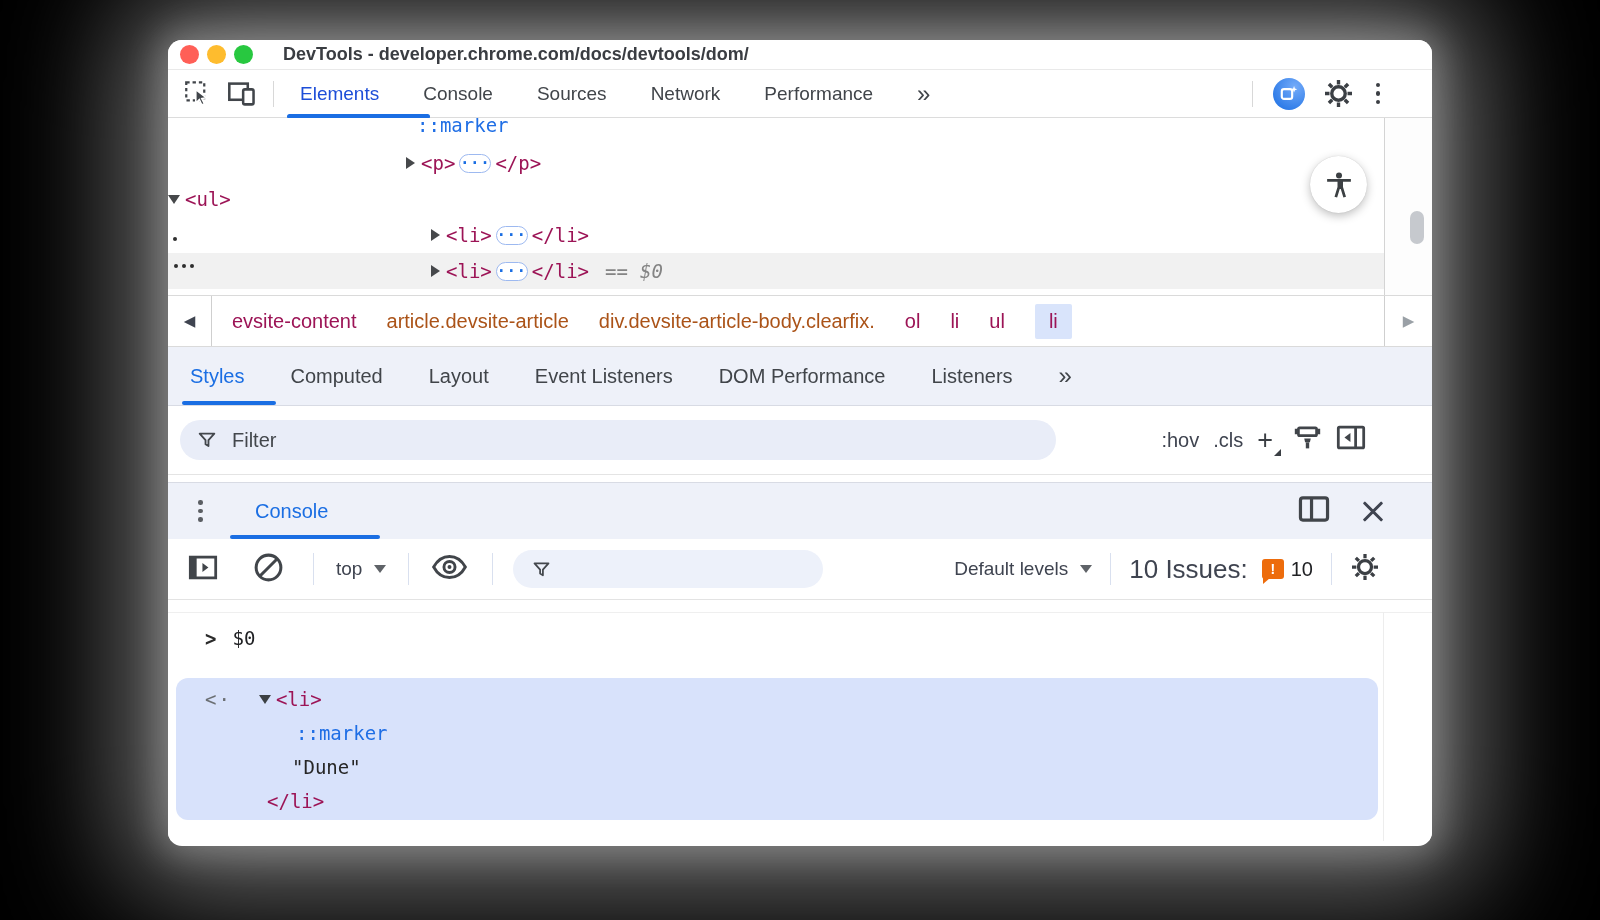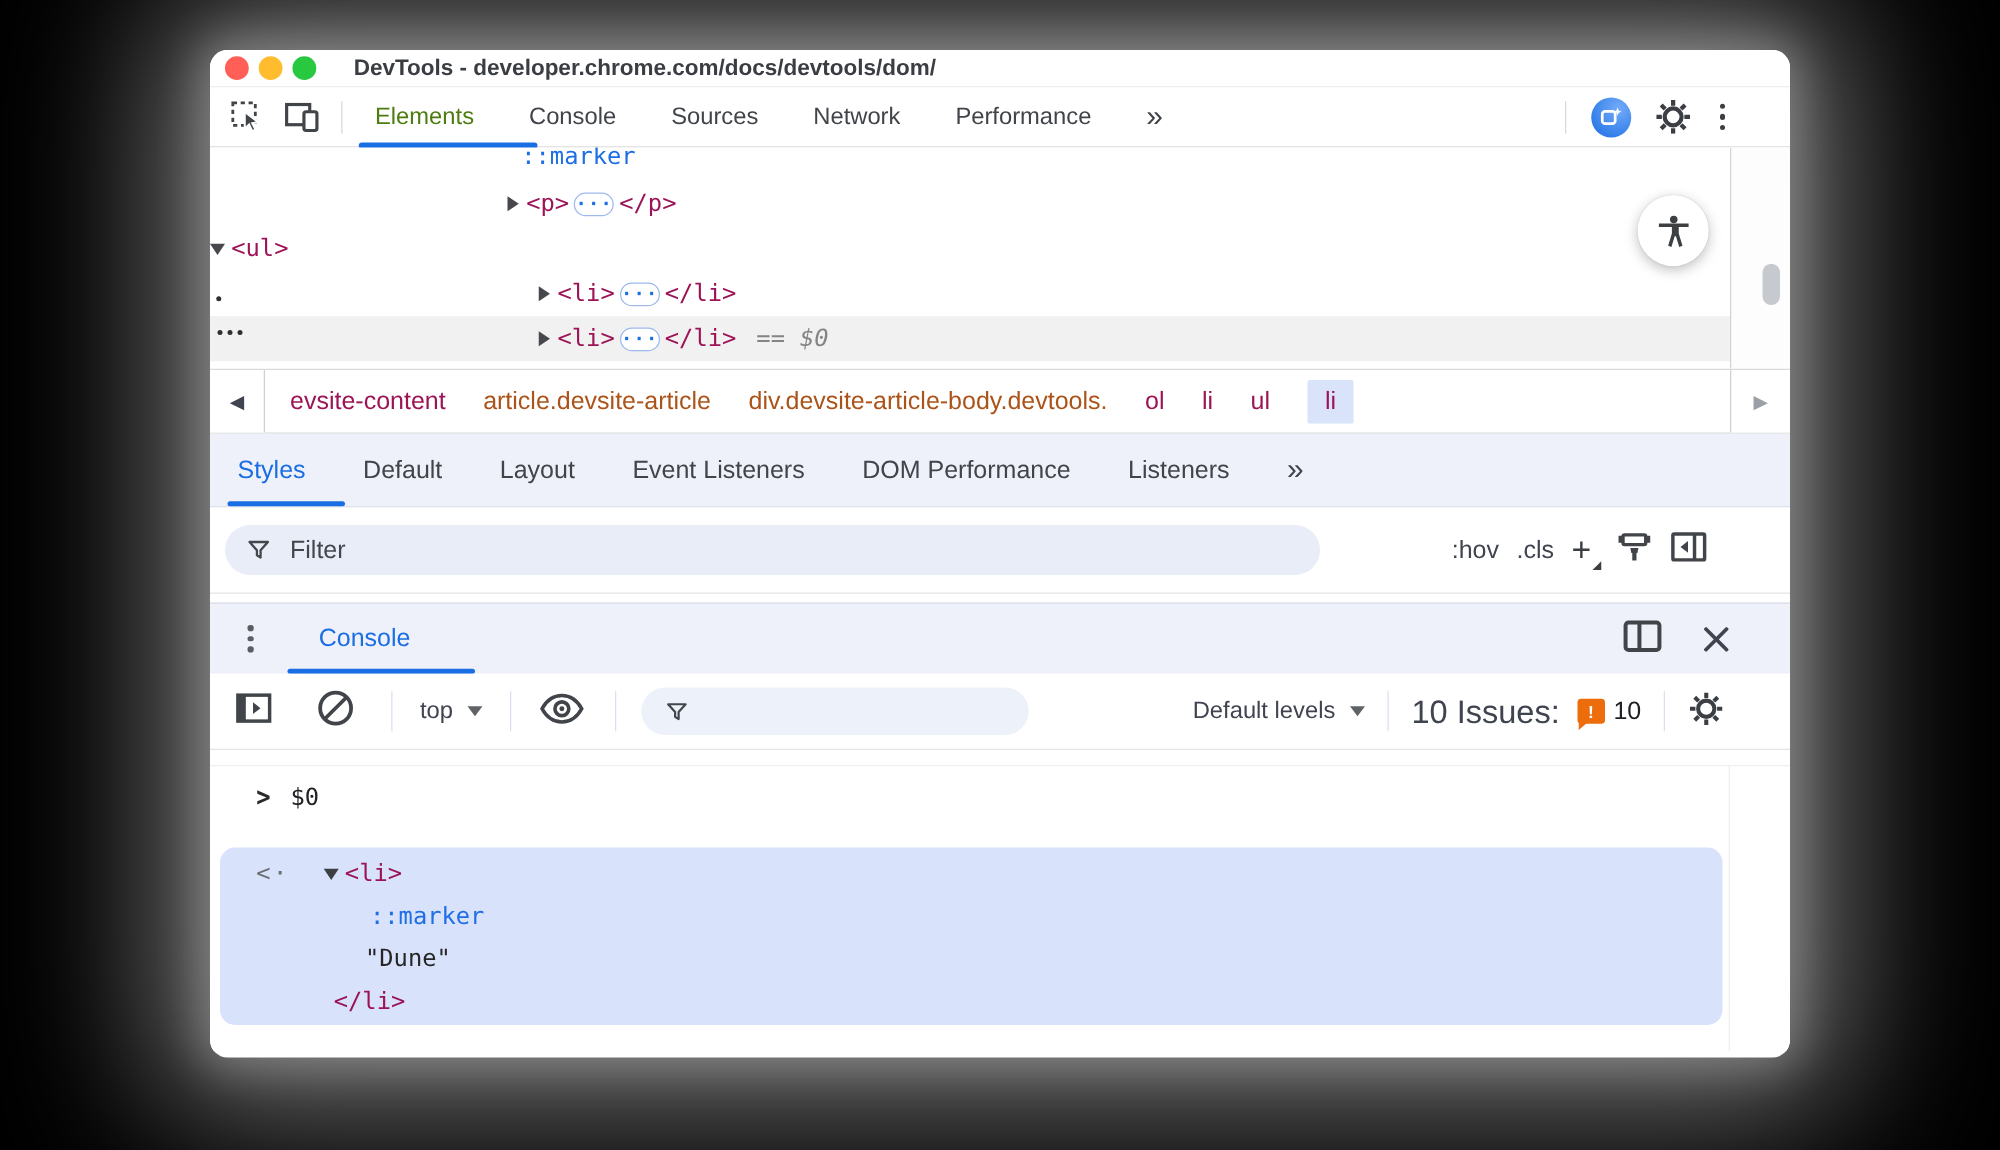--- a/index.html
+++ b/index.html
@@ -23,21 +23,21 @@
   .light{ width:19px; height:19px; border-radius:50%; }
   .light.red{ background:#ff5f57; } .light.yellow{ background:#febc2e; } .light.green{ background:#28c840; }
   .wtitle{ margin-left:30px; font-size:18px; font-weight:700; color:#3a3d42; }
 
   
   .toolbar{ position:relative; height:48px; border-bottom:1px solid #dcdcdc; display:flex; align-items:center; background:#fff; }
   .tb-icon{ display:flex; align-items:center; justify-content:center; }
   .i-inspect{ margin-left:16px; } .i-device{ margin-left:16px; }
   .vsep{ width:1px; height:26px; background:#d8d8d8; margin-left:16px; }
   .tabs{ display:flex; margin-left:26px; gap:44px; font-size:19px; color:#41454a; align-items:center; }
-  .tab{ cursor:default; } .tab.sel{ color:#4d7c0f; }
+  .tab{ cursor:default; } .tab.sel{ color:#1d4ed8; }
   .tab-underline{ position:absolute; left:119px; bottom:-2px; width:143px; height:5px; border-radius:4px; background:#1a6ee3; }
   .more-tabs{ font-size:24px; color:#41454a; letter-spacing:-2px; }
   .tb-right{ position:absolute; right:52px; display:flex; align-items:center; }
   .ai-circle{ width:32px; height:32px; border-radius:50%; margin-left:20px;
     background:radial-gradient(circle at 68% 28%, #74abf9, #2f7ce8 75%);
     display:flex; align-items:center; justify-content:center; }
   .gear{ margin-left:20px; } .kebab{ margin-left:24px; display:flex; flex-direction:column; gap:4px; }
   .kebab i{ width:4.5px; height:4.5px; border-radius:50%; background:#3b3f44; }
 
   
@@ -236,34 +236,34 @@
     </div>
   </div>
 
   <div class="crumbs">
     <div class="crumb-btn">
       <span>◀</span>
     </div>
     <div class="crumb-list">
       <span class="c-el">evsite-content</span>
       <span class="c-cls">article.devsite-article</span>
-      <span class="c-cls">div.devsite-article-body.devtools.</span>
+      <span class="c-cls">div.devsite-article-body.clearfix.</span>
       <span class="c-el">ol</span>
       <span class="c-el">li</span>
       <span class="c-el">ul</span>
       <span class="c-el c-sel">li</span>
     </div>
     <div class="crumb-fwd">
       <span>▶</span>
     </div>
   </div>
 
   <div class="styles-tabs">
     <span class="stab sel">Styles</span>
-    <span class="stab">Default</span>
+    <span class="stab">Computed</span>
     <span class="stab">Layout</span>
     <span class="stab">Event Listeners</span>
     <span class="stab">DOM Performance</span>
     <span class="stab">Listeners</span>
     <span class="more-tabs">»</span>
     <span class="st-underline"></span>
   </div>
 
   <div class="filter-row">
     <div class="filter-pill">

